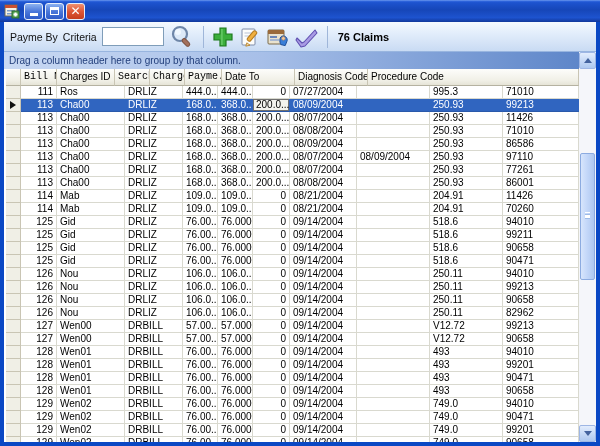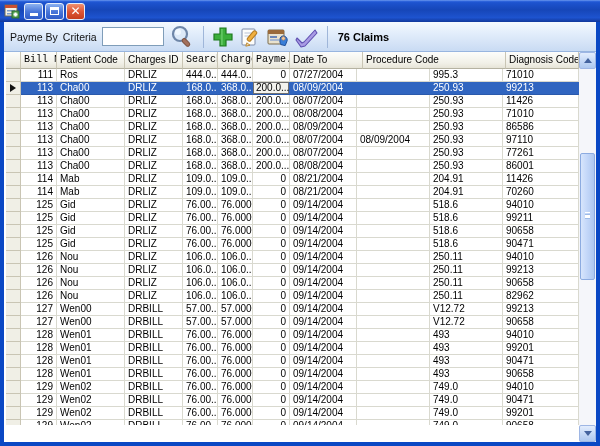--- a/index.html
+++ b/index.html
@@ -181,31 +181,31 @@
       <svg width="25" height="22" viewBox="0 0 25 22">
         <path d="M3 12 l5 5 2-1 L21 4 l2 3 -12 13 -4 1 -5-7 z" fill="#A99BE4" stroke="#5F4FB0" stroke-width="1.1" stroke-linejoin="round"></path>
       </svg>
     </span>
     <div class="tb-sep"></div>
     <span class="claims-label">76 Claims</span>
   </div>
 
   <div class="grid-area">
     <div class="grid-left">
+      <div class="group-panel">Drag a column header here to group by that column.</div>
       <div class="header-row" id="headerRow">
           <div class="hcell" style="width: 15px;"></div>
           <div class="hcell r" style="width: 36px;">Bill No.</div>
-          <div class="hcell" style="width: 68px;">Patient Code</div>
           <div class="hcell" style="width: 58px;">Charges ID</div>
           <div class="hcell r" style="width: 35px;">Search</div>
           <div class="hcell r" style="width: 35px;">Charges</div>
           <div class="hcell r" style="width: 37px;">Payme...</div>
           <div class="hcell" style="width: 73px;">Date To</div>
+          <div class="hcell" style="width: 73px;">Diagnosis Code</div>
           <div class="hcell last" style="width: 73px;">Procedure Code</div>
-          <div class="hcell" style="width: 73px;">Diagnosis Code</div>
         </div>
       <div class="rows" id="rowsContainer">
           <div class="grid-row">
             <div class="cell indicator" style="width: 15px;"></div>
             <div class="cell r" style="width: 36px;">111</div>
             <div class="cell" style="width: 68px;">Ros</div>
             <div class="cell" style="width: 58px;">DRLIZ</div>
             <div class="cell r" style="width: 35px;">444.0...</div>
             <div class="cell r" style="width: 35px;">444.0...</div>
             <div class="cell r" style="width: 37px;">0</div>

